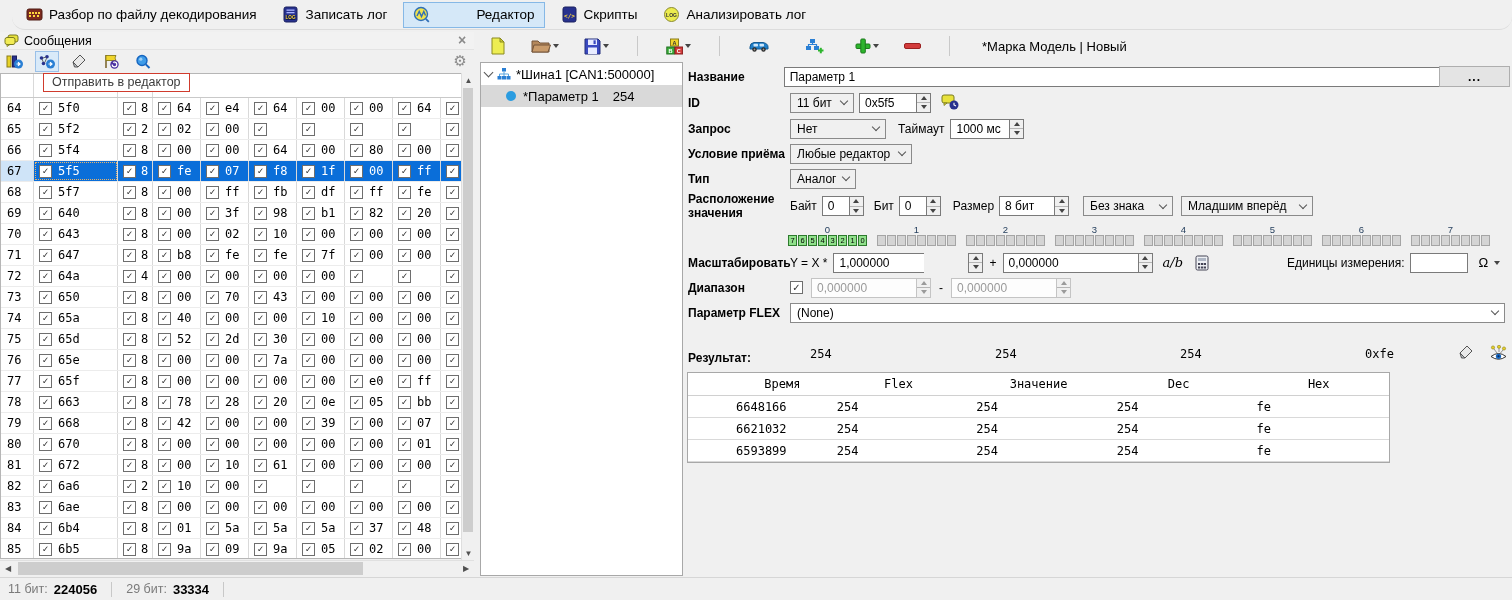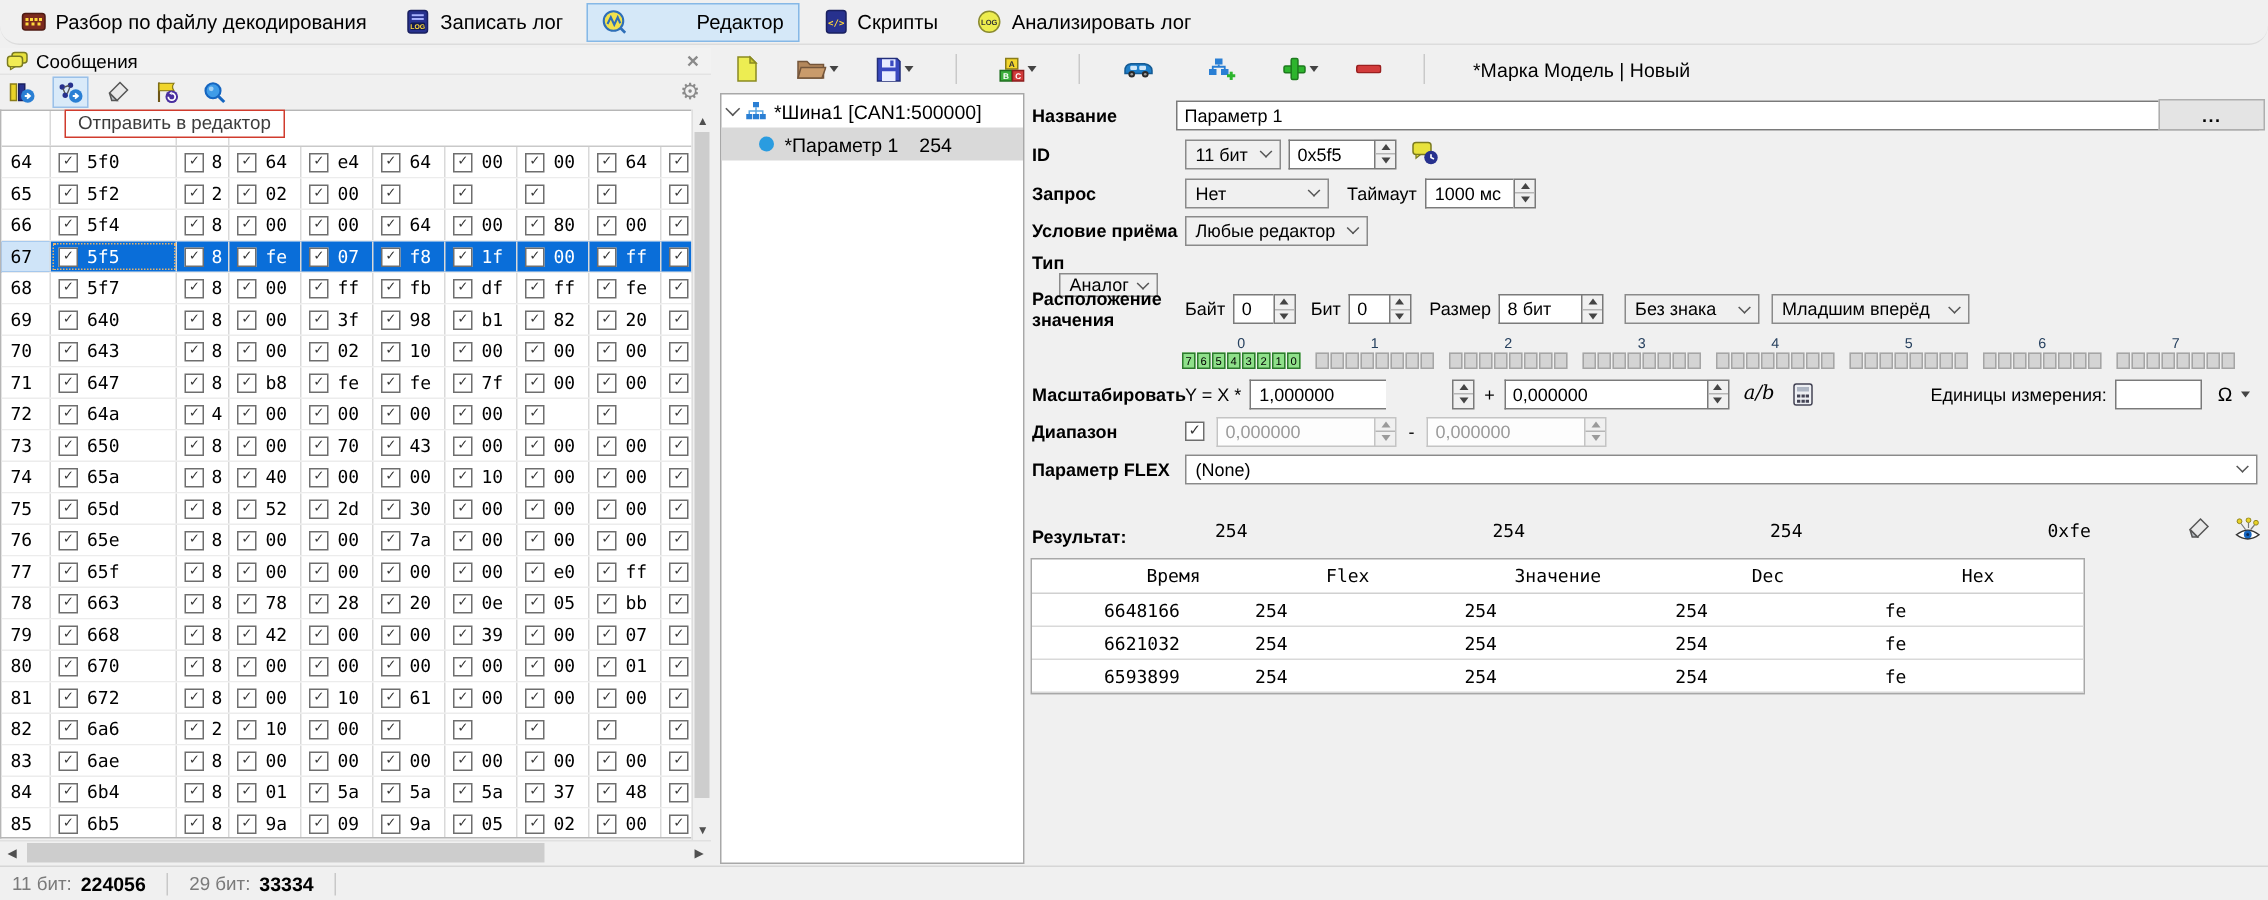--- a/index.html
+++ b/index.html
@@ -1,21 +1,21 @@
 <!DOCTYPE html>
 <html><head>
 <meta charset="utf-8">
 <style>
   * { box-sizing:border-box; margin:0; padding:0; }
   html,body { width:1512px; height:600px; overflow:hidden; background:#f0f0f0;
     font-family:"Liberation Sans", sans-serif; font-size:13px; color:#000; }
   .screen { position:relative; width:1512px; height:600px; background:#f0f0f0; }
 
   
-  .tabbar { position:absolute; left:0; top:0; right:0; height:30px; background:#f0f0f0;
+  .tabbar { position:absolute; left:12px; top:0; right:0; height:30px; background:#f0f0f0;
     border-bottom:1px solid #dcdcdc; display:flex; align-items:center; padding-left:4px; gap:6px;border-radius:13px; }
   .tab { display:flex; align-items:center; gap:6px; height:26px; padding:0 9px; border:1px solid transparent;
     font-size:13.5px; cursor:default; }
   .tab.active { background:#d5e8f8; border:1px solid #86b8e6;gap:46px; }
   .tabicon { width:17px; height:17px; flex:none; }
 
   
   .left-panel { position:absolute; left:0; top:32px; width:474px; height:545px; background:#f0f0f0; }
   .panel-titlebar { position:absolute; left:0; top:0; right:0; height:18px; background:#f2f2f2;
     display:flex; align-items:center; padding:0 4px; border-bottom:1px solid #e3e3e3; }
@@ -1236,21 +1236,21 @@
     </div>
 
     <div class="fr" style="left:5px; top:111px;">
       <div class="flabel" style="width:102px">Условие приёма</div>
       <div class="combo" style="width:122px">
         <span>Любые редактор</span>
           <span class="cchev"></span>
       </div>
     </div>
 
-    <div class="fr" style="left:5px; top:136px;flex-direction:column;">
+    <div class="fr" style="left:5px; top:136px;">
       <div class="flabel" style="width:102px">Тип</div>
       <div class="combo" style="width:66px">
         <span>Аналог</span>
           <span class="cchev"></span>
       </div>
     </div>
 
     <div class="fr" style="left:5px; top:158px; height:32px;">
       <div class="flabel" style="width:102px; white-space:normal; line-height:14px;">Расположение значения</div>
       <span>Байт</span>

